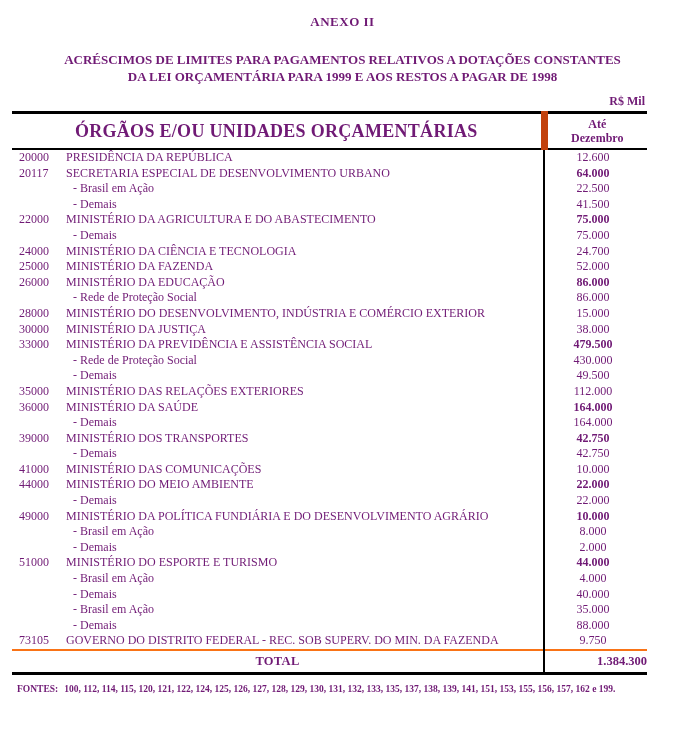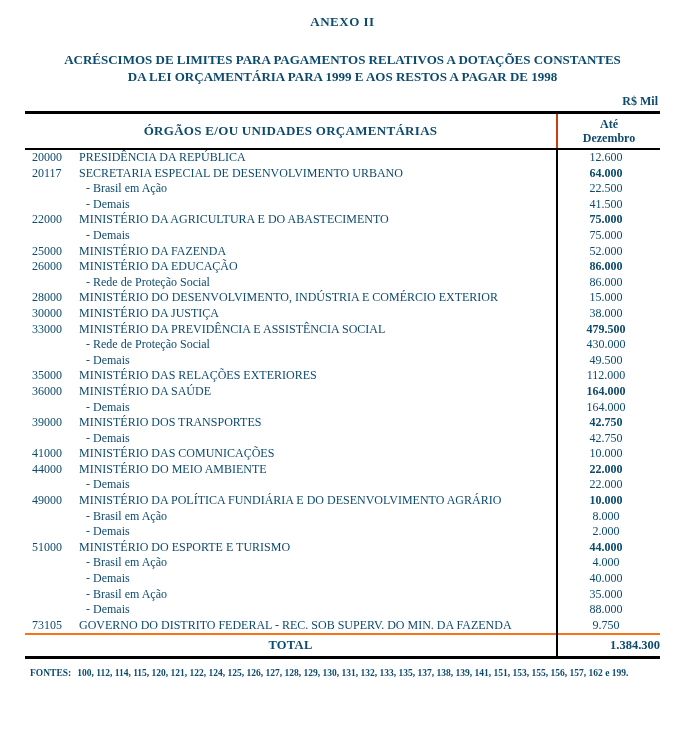--- a/index.html
+++ b/index.html
@@ -1,39 +1,39 @@
 <!DOCTYPE html>
 <html><head>
 <meta charset="utf-8">
 <style>
   html, body { margin: 0; padding: 0; background: #ffffff; }
   .page {
     width: 685px;
     height: 732px;
     box-sizing: border-box;
     background: #ffffff;
-    color: #0c4a6e;
+    color: #701a75;
     font-family: "Liberation Serif", "DejaVu Serif", serif;
     padding-top: 14px;
     overflow: hidden;
   }
   .annex-title {
     text-align: center;
     font-weight: bold;
     font-size: 13px;
     letter-spacing: 0.5px;
   }
   .doc-subtitle {
     margin-top: 21px;
     text-align: center;
     font-weight: bold;
     font-size: 13px;
     line-height: 17px;
   }
-  .content { margin: 0 25px; width: 635px; }
+  .content { margin: 0 12px; width: 635px; }
   .unit-label {
     margin-top: 9px;
     text-align: right;
     font-weight: bold;
     font-size: 12px;
     padding-right: 2px;
   }
   table.budget {
     width: 100%;
     border-collapse: collapse;
@@ -42,28 +42,28 @@
   }
   col.c-code  { width: 52px; }
   col.c-value { width: 103px; }
   thead th {
     border-top: 3px solid #000;
     border-bottom: 2px solid #000;
     vertical-align: middle;
     padding: 1px 0;
   }
   th.h-organs {
-    font-size: 13px;
+    font-size: 18px;
     font-weight: bold;
     text-align: center;
     height: 32px;
     letter-spacing: 0.3px;
   }
   th.h-period {
-    border-left: 2px solid #c2410c;
+    border-left: 7px solid #c2410c;
     font-size: 12px;
     font-weight: bold;
     line-height: 14px;
     text-align: center;
   }
   tbody td {
     font-size: 12px;
     height: 15.6px;
     line-height: 15.6px;
     padding: 0;
@@ -161,20 +161,25 @@
             <td class="code">22000</td>
             <td class="name">MINISTÉRIO DA AGRICULTURA E DO ABASTECIMENTO</td>
             <td class="value bold">75.000</td>
           </tr>
           <tr>
             <td class="code"></td>
             <td class="name sub">- Demais</td>
             <td class="value">75.000</td>
           </tr>
           <tr>
+            <td class="code">24000</td>
+            <td class="name">MINISTÉRIO DA CIÊNCIA E TECNOLOGIA</td>
+            <td class="value">24.700</td>
+          </tr>
+          <tr>
             <td class="code">25000</td>
             <td class="name">MINISTÉRIO DA FAZENDA</td>
             <td class="value">52.000</td>
           </tr>
           <tr>
             <td class="code">26000</td>
             <td class="name">MINISTÉRIO DA EDUCAÇÃO</td>
             <td class="value bold">86.000</td>
           </tr>
           <tr>

